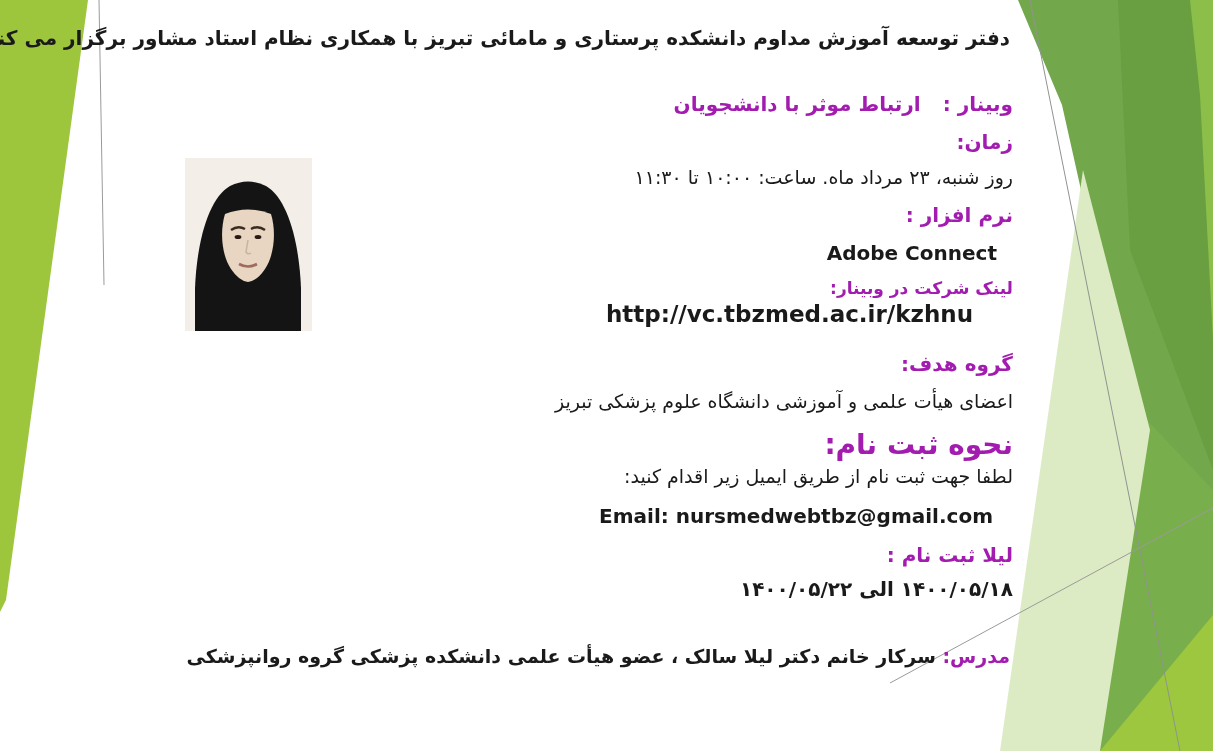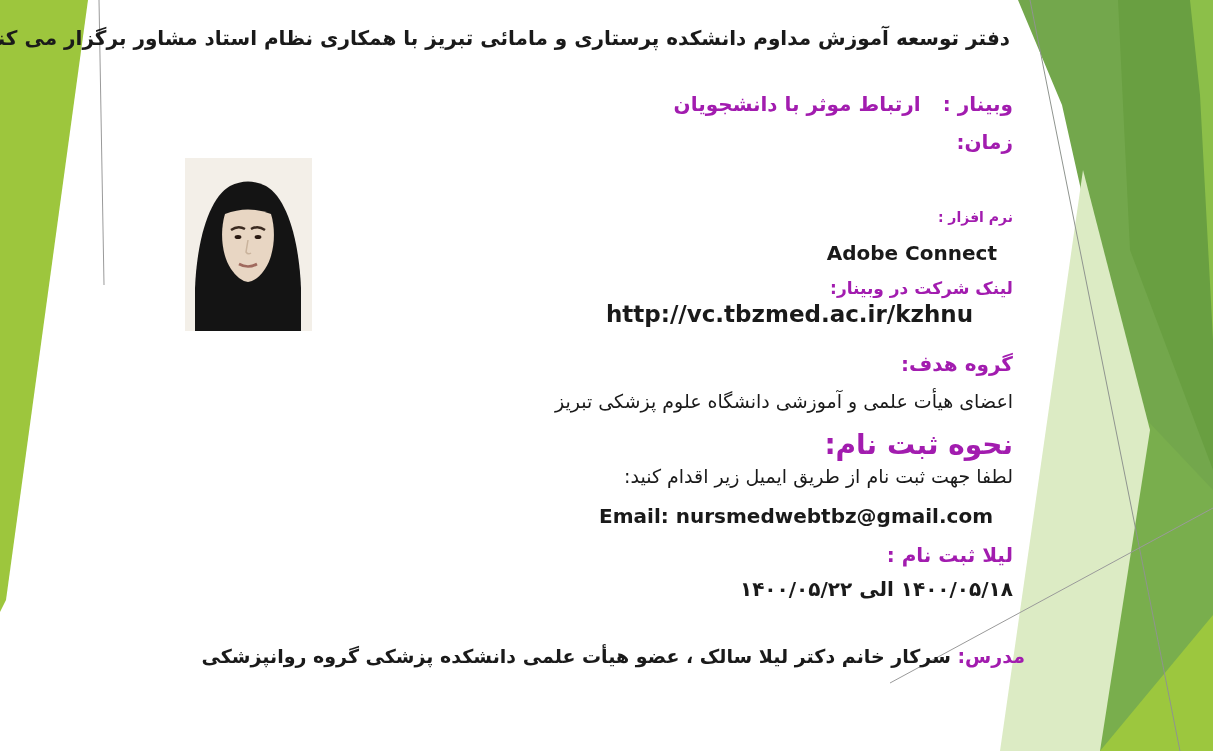--- a/index.html
+++ b/index.html
@@ -22,32 +22,32 @@
     color:#1a1a1a;
     line-height:1.25;
   }
   .rtl{direction:rtl;}
   .red{color:#a21caf;font-weight:bold;}
   .title-line{top:26px;right:203px;font-size:20px;font-weight:bold;}
   .webinar-line{top:92px;right:200px;font-size:20px;}
   .webinar-line .gap{display:inline-block;width:22px;}
   .zaman-label{top:130px;right:200px;font-size:20px;}
   .date-line{top:166px;right:200px;font-size:19px;}
-  .soft-label{top:203px;right:200px;font-size:14px;margin-top:6px;}
+  .soft-label{top:203px;right:200px;font-size:20px;}
   .adobe-line{top:241px;right:216px;font-size:20px;font-weight:bold;direction:ltr;}
   .link-label{top:278px;right:200px;font-size:17px;}
   .url-line{top:300px;right:240px;font-size:23px;font-weight:bold;direction:ltr;}
   .group-label{top:352px;right:200px;font-size:20px;margin-left:48px;}
   .group-line{top:390px;right:200px;font-size:19px;}
   .reg-label{top:427px;right:200px;font-size:28px;}
   .reg-line{top:465px;right:200px;font-size:19px;}
   .email-line{top:504px;right:220px;font-size:20px;font-weight:bold;direction:ltr;}
   .regtime-label{top:543px;right:200px;font-size:20px;}
   .regtime-line{top:577px;right:200px;font-size:20px;font-weight:bold;}
-  .instructor-line{top:645px;right:188px;font-size:19px;font-weight:bold;margin-left:45px;}
+  .instructor-line{top:645px;right:203px;font-size:19px;font-weight:bold;margin-left:45px;}
 </style>
 </head>
 <body>
 
 <div class="slide">
 
   <svg class="bg" viewBox="0 0 1213 751" aria-hidden="true">
 
     <polygon points="0,0 88,0 6,600 0,612" fill="#9dc63d"></polygon>
 
@@ -84,20 +84,21 @@
     </svg>
   </div>
 
   <div class="txt rtl title-line">دفتر توسعه آموزش مداوم دانشکده پرستاری و مامائی تبریز با همکاری نظام استاد مشاور برگزار می کند:</div>
 
   <div class="txt rtl webinar-line">
     <span class="red">وبینار :</span><span class="gap"></span><span class="red">ارتباط موثر با دانشجویان</span>
   </div>
 
   <div class="txt rtl zaman-label red">زمان:</div>
+  <div class="txt rtl date-line">روز شنبه، ۲۳ مرداد ماه. ساعت: ۱۰:۰۰ تا ۱۱:۳۰</div>
 
   <div class="txt rtl soft-label red">نرم افزار :</div>
   <div class="txt adobe-line">Adobe Connect</div>
 
   <div class="txt rtl link-label red">لینک شرکت در وبینار:</div>
   <div class="txt url-line">http://vc.tbzmed.ac.ir/kzhnu</div>
 
   <div class="txt rtl group-label red">گروه هدف:</div>
   <div class="txt rtl group-line">اعضای هیأت علمی و آموزشی دانشگاه علوم پزشکی تبریز</div>
 

